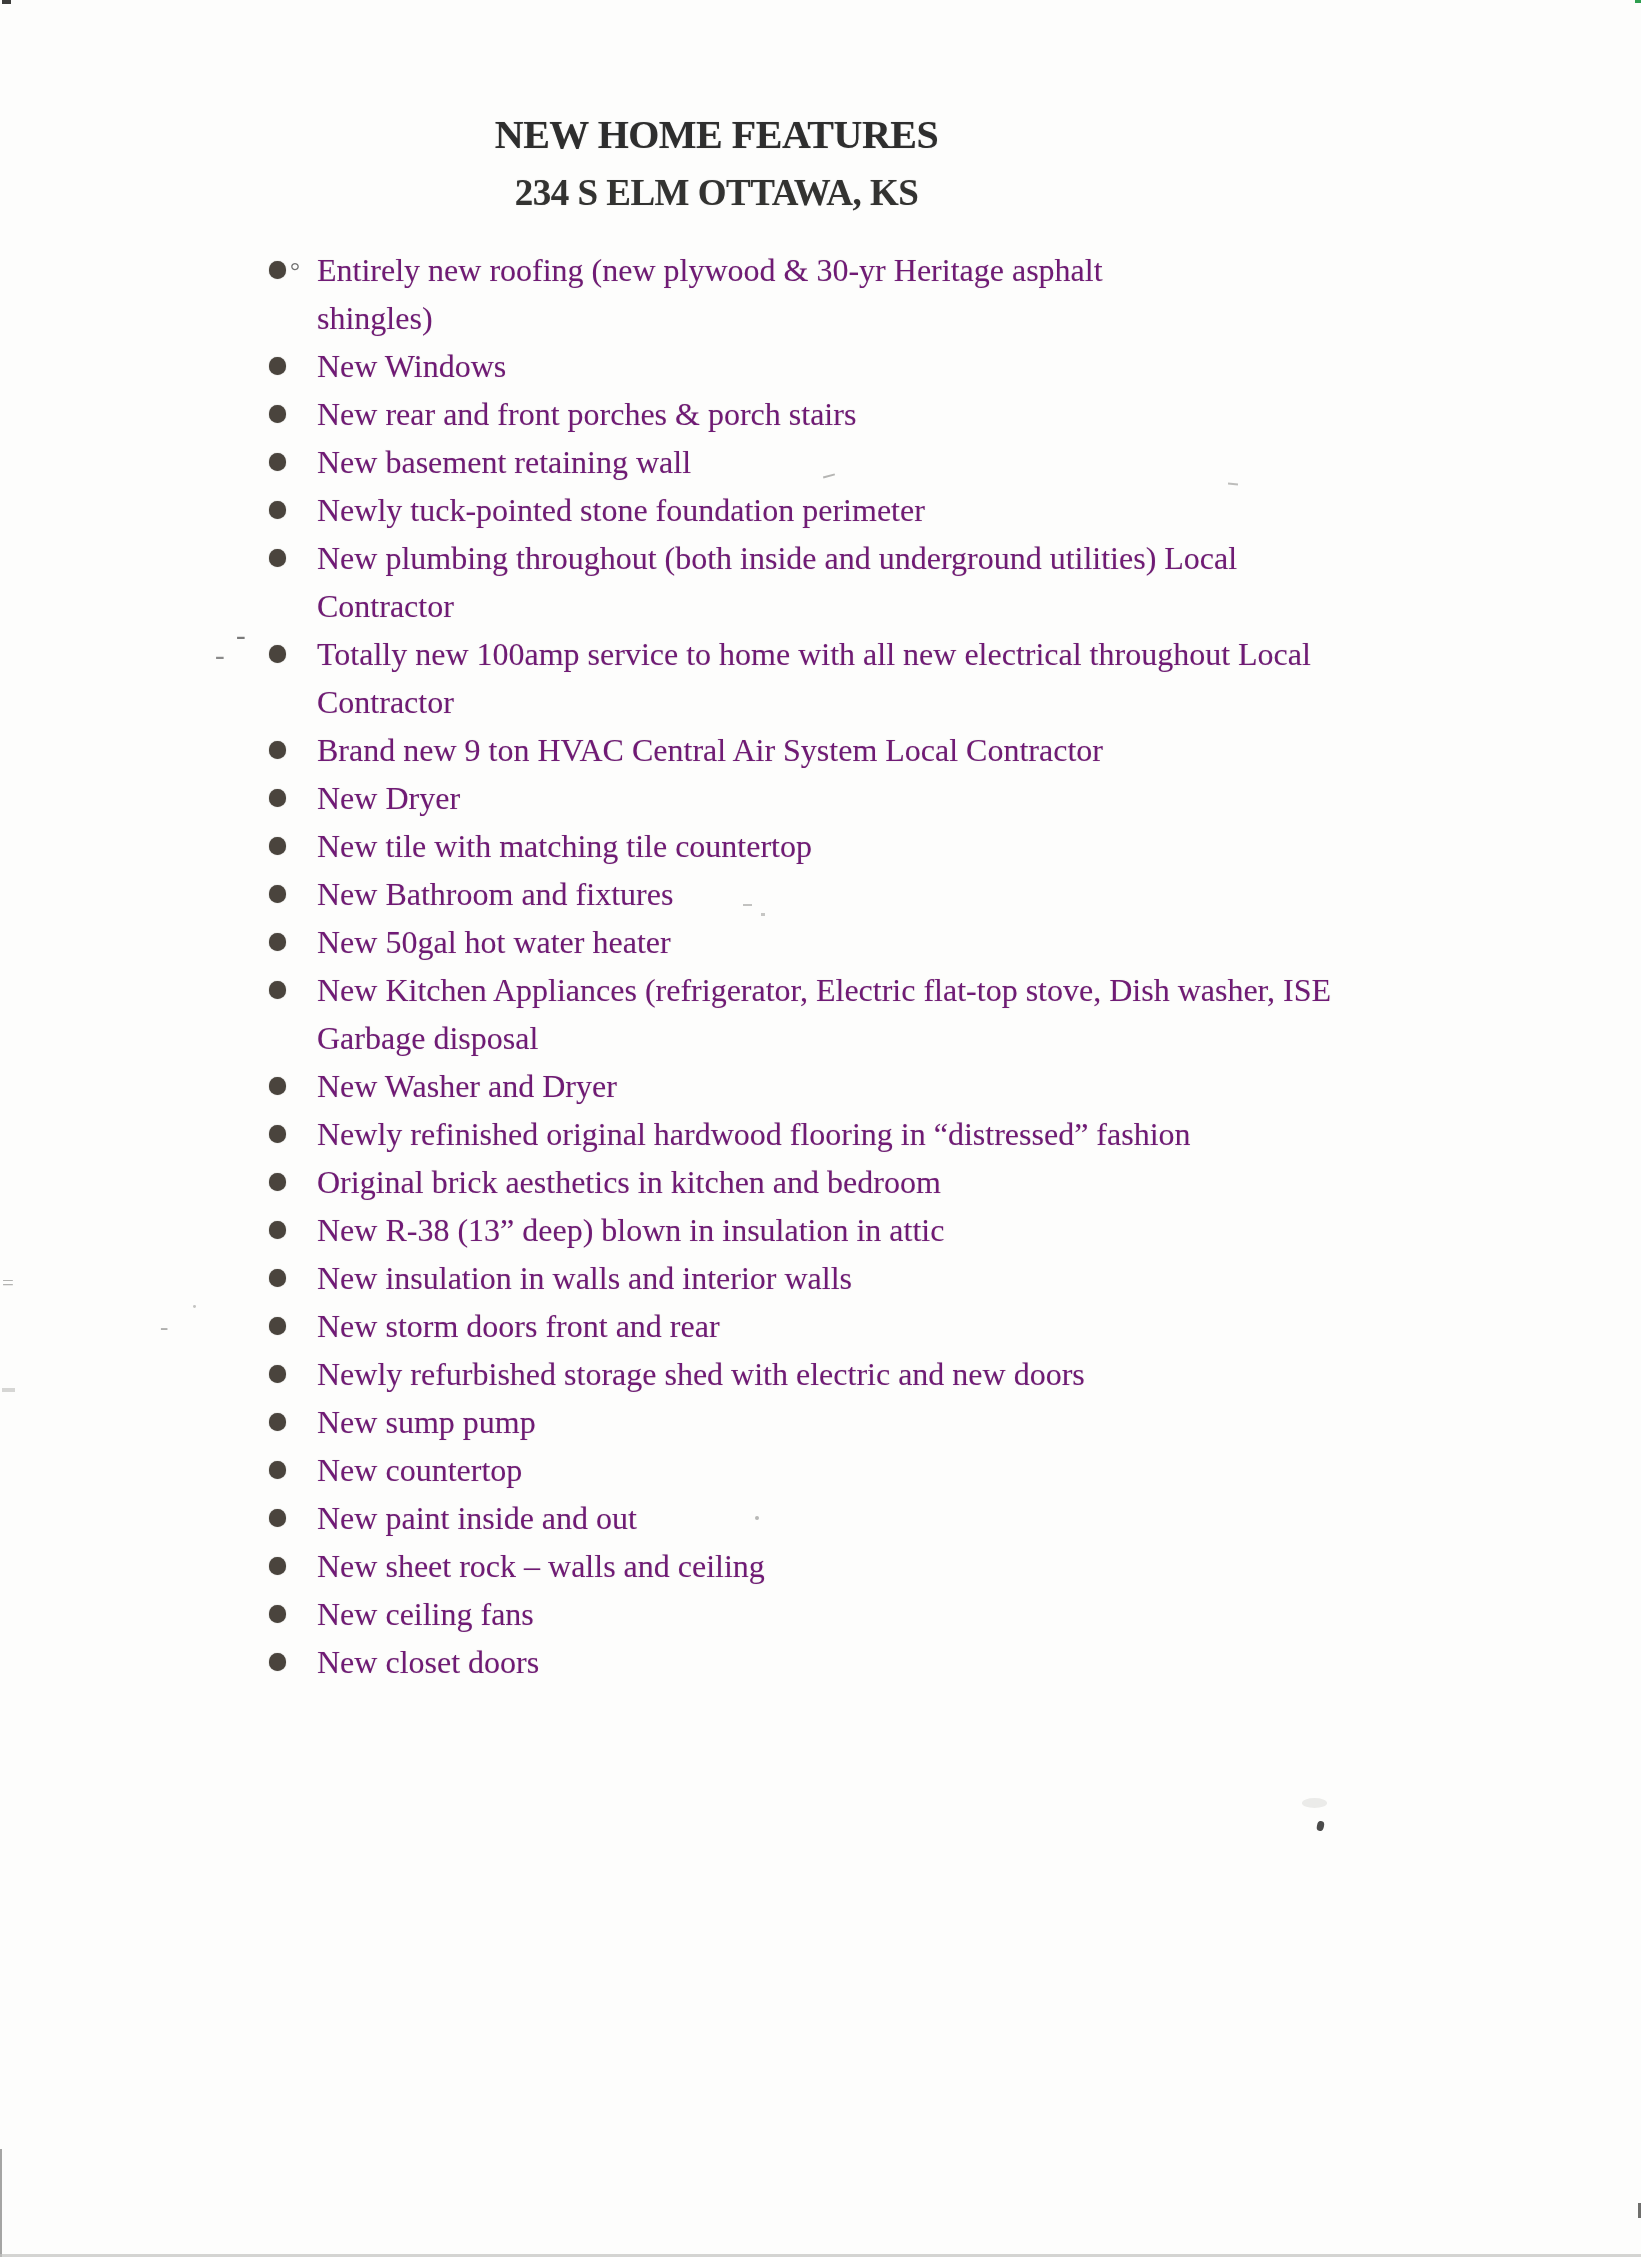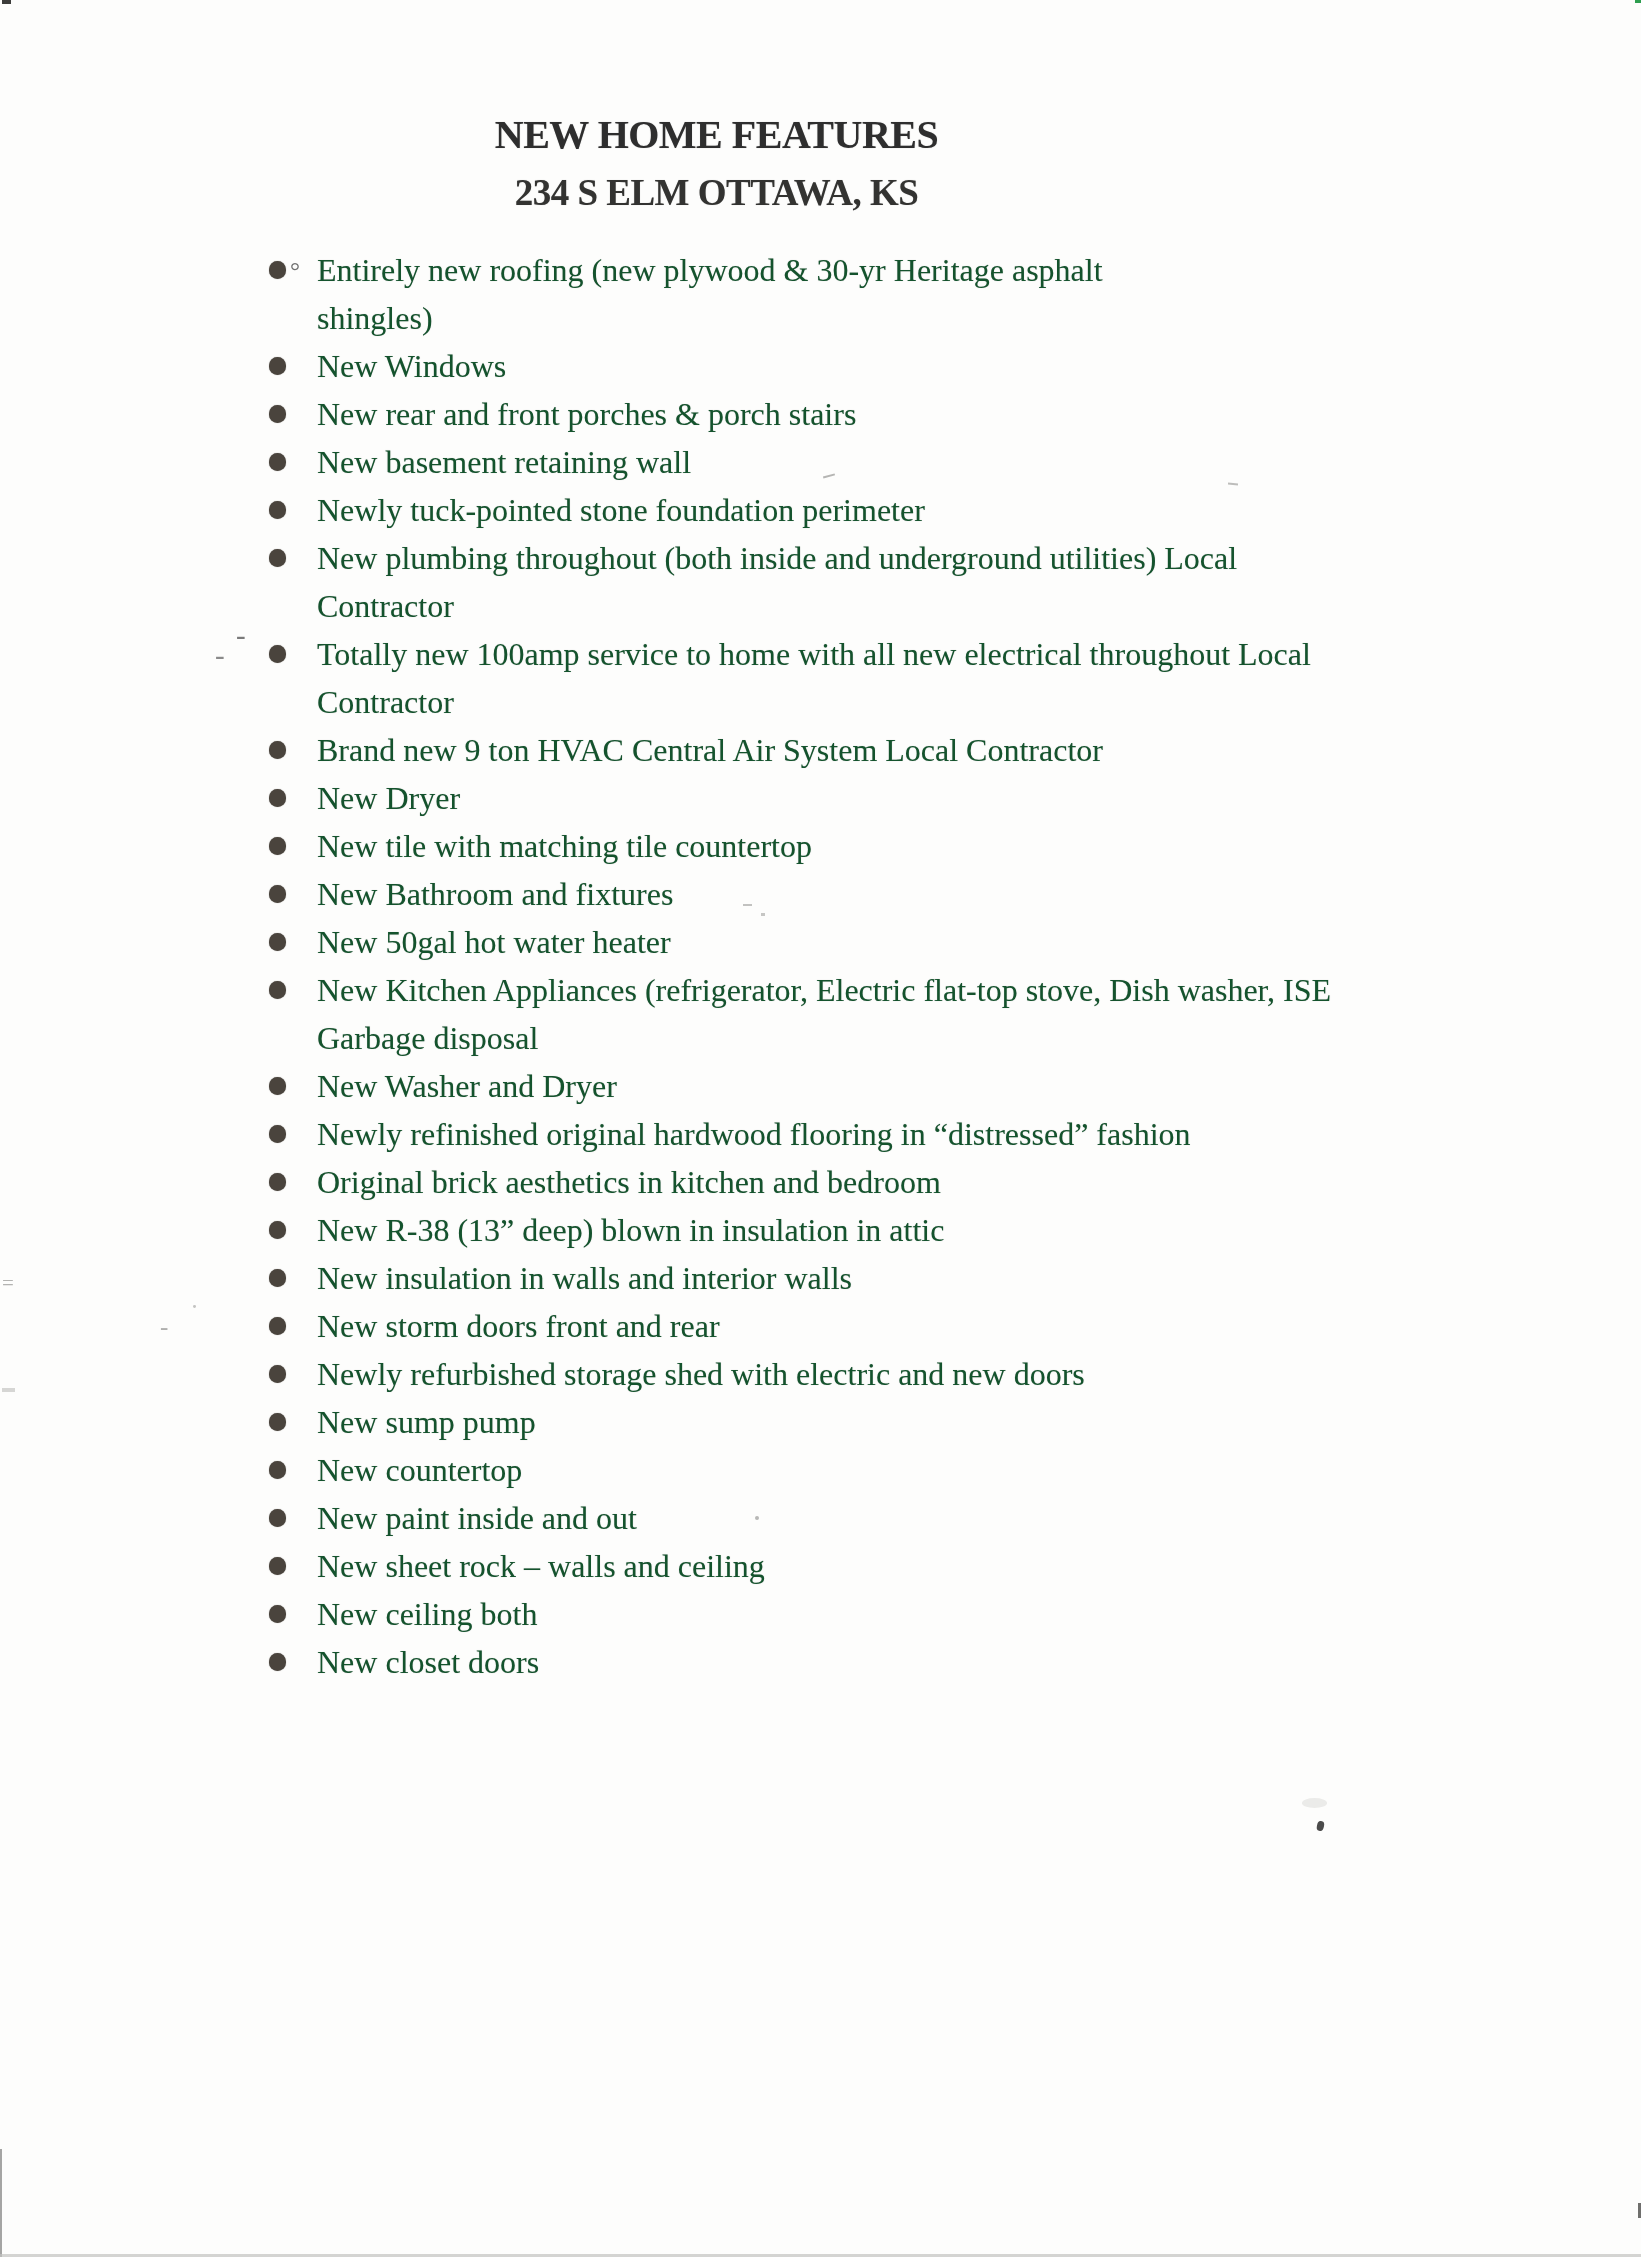--- a/index.html
+++ b/index.html
@@ -48,21 +48,21 @@
     top: 246px;
     width: 1255px;
     margin: 0;
     padding: 0;
     list-style: none;
   }
   ul.features li {
     position: relative;
     font-size: 32px;
     line-height: 48px;
-    color: #14532d;
+    color: #701a75;
     text-shadow: 0 0 1px rgba(70,70,70,0.3);
   }
   ul.features li .txt { white-space: pre-line; }
   ul.features li .bullet {
     position: absolute;
     left: -48px;
     top: 15.4px;
     width: 17.4px;
     height: 17.4px;
     border-radius: 50%;
@@ -123,21 +123,21 @@
     <li><span class="bullet"></span><span class="txt">Newly refinished original hardwood flooring in “distressed” fashion</span></li>
     <li><span class="bullet"></span><span class="txt">Original brick aesthetics in kitchen and bedroom</span></li>
     <li><span class="bullet"></span><span class="txt">New R-38 (13” deep) blown in insulation in attic</span></li>
     <li><span class="bullet"></span><span class="txt">New insulation in walls and interior walls</span></li>
     <li><span class="bullet"></span><span class="txt">New storm doors front and rear</span></li>
     <li><span class="bullet"></span><span class="txt">Newly refurbished storage shed with electric and new doors</span></li>
     <li><span class="bullet"></span><span class="txt">New sump pump</span></li>
     <li><span class="bullet"></span><span class="txt">New countertop</span></li>
     <li><span class="bullet"></span><span class="txt">New paint inside and out</span></li>
     <li><span class="bullet"></span><span class="txt">New sheet rock – walls and ceiling</span></li>
-    <li><span class="bullet"></span><span class="txt">New ceiling both</span></li>
+    <li><span class="bullet"></span><span class="txt">New ceiling fans</span></li>
     <li><span class="bullet"></span><span class="txt">New closet doors</span></li>
   </ul>
 
   <span class="artifact a-degree">°</span>
   <span class="artifact a-dash1">-</span>
   <span class="artifact a-dash2">-</span>
   <span class="artifact a-equals">=</span>
   <span class="artifact a-dash3">-</span>
   <div class="artifact a-tick1"></div>
   <div class="artifact a-tick2"></div>

